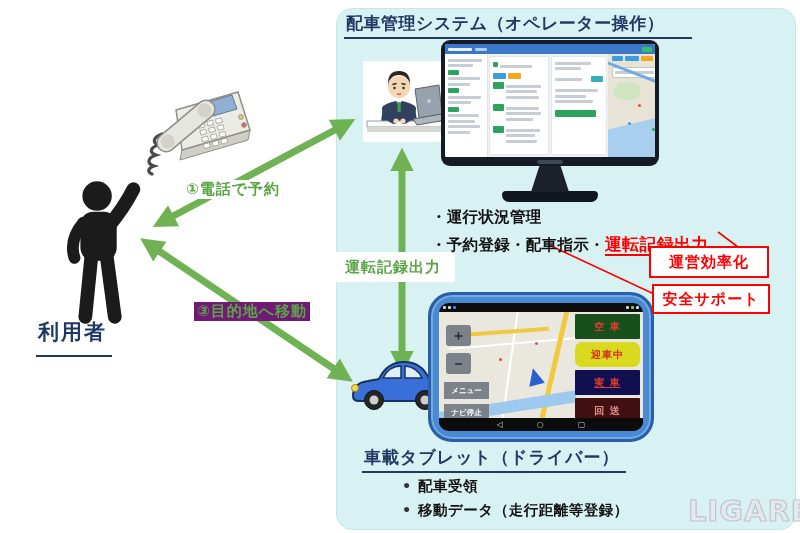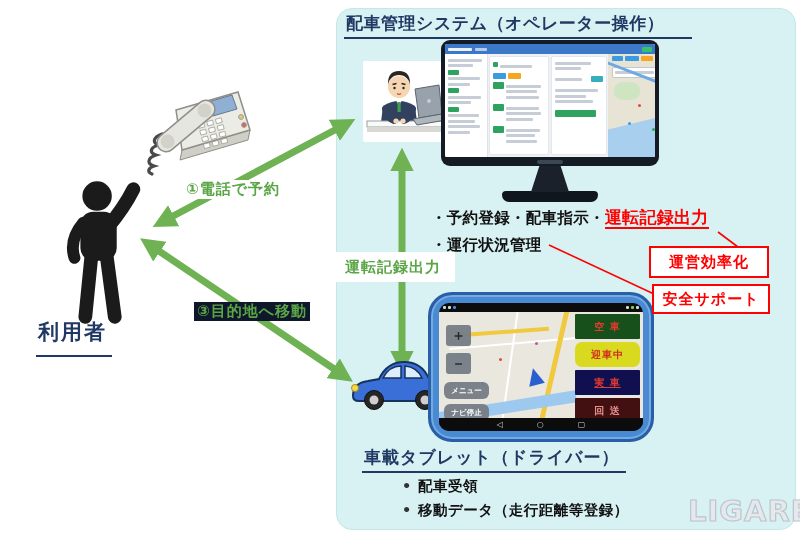--- a/index.html
+++ b/index.html
@@ -19,21 +19,21 @@
   .person{position:absolute;left:48px;top:178px;z-index:2;}
   .user-label{position:absolute;left:36px;top:318px;z-index:2;font-size:21px;font-weight:bold;
          color:#1f3864;border-bottom:2.5px solid #1f3864;padding:0 5px 9px 2px;letter-spacing:2px;}
 
   
   .phone{position:absolute;left:146px;top:84px;z-index:4;}
 
   
   .flow-label{position:absolute;z-index:5;color:#5aa546;font-weight:bold;font-size:15px;letter-spacing:1px;}
   #lbl-step1{left:183px;top:180px;background:#fff;padding:0 3px;}
-  #lbl-step3{left:194px;top:302px;background:#0f172a;padding:0 3px;}
+  #lbl-step3{left:194px;top:302px;background:#701a75;padding:0 3px;}
   #lbl-step2{left:331px;top:252px;width:124px;height:30px;background:#fff;
              display:flex;align-items:center;justify-content:center;}
 
   
   .operator{position:absolute;left:363px;top:61px;width:84px;height:81px;background:#fff;
             z-index:4;border-radius:2px;}
 
   
   .monitor{position:absolute;left:441px;top:40px;z-index:4;}
   .mon-bezel{width:218px;height:126px;background:#151b24;border-radius:9px;
@@ -97,21 +97,21 @@
   .sdot{width:3px;height:3px;border-radius:1px;background:#cfd6dd;flex:none;}
   .tab-map{position:absolute;left:0;right:0;top:9px;bottom:13px;background:#eae7df;overflow:hidden;}
   .tm-road-y{position:absolute;background:#f0c93e;}
   .tm-road-w{position:absolute;background:#fff;}
   .tm-river{position:absolute;left:-12px;bottom:4px;width:150px;height:12px;background:#9ec9ef;transform:rotate(-9deg);}
   .tm-arrow{position:absolute;left:88px;top:56px;width:0;height:0;border-left:8px solid transparent;
             border-right:8px solid transparent;border-bottom:17px solid #2a5fd0;transform:rotate(-14deg);}
   .tab-zoom{position:absolute;width:25px;height:21px;background:rgba(118,124,132,.95);color:#26292d;
             font-size:14px;font-weight:bold;display:flex;align-items:center;justify-content:center;border-radius:3px;}
   .tab-gbtn{position:absolute;width:45px;height:17px;background:rgba(118,124,132,.95);color:#fff;
-            font-size:7.5px;font-weight:bold;display:flex;align-items:center;justify-content:center;border-radius:6px;}
+            font-size:7.5px;font-weight:bold;display:flex;align-items:center;justify-content:center;border-radius:0;}
   .tab-right{position:absolute;top:2px;right:3px;width:65px;display:flex;flex-direction:column;gap:3px;}
   .tstat{height:25px;display:flex;align-items:center;justify-content:center;
          font-size:10px;font-weight:bold;letter-spacing:1px;border-radius:1px;}
   .t0{background:#17501a;color:#e23c2e;} .t1{background:#d9da1f;color:#d02a1e;border-radius:7px;}
   .t2{background:#101050;color:#e23c2e;text-decoration:underline;} .t3{background:#421010;color:#e89090;}
   .tab-nav{position:absolute;left:0;right:0;bottom:0;height:13px;background:#0c0c0c;
            display:flex;align-items:center;justify-content:center;gap:34px;color:#cdd4da;font-size:8px;}
 
   
   .tab-heading{position:absolute;left:362px;top:446px;z-index:5;font-size:17px;font-weight:bold;
@@ -322,22 +322,22 @@
           </div>
         </div>
       </div>
       <div class="mon-slot"></div>
     </div>
     <div class="mon-neck"></div>
     <div class="mon-base"></div>
   </div>
 
   <div class="notes">
+    <div>・運行状況管理</div>
     <div><span>・予約登録・配車指示・</span><span class="hl">運転記録出力</span></div>
-    <div>・運行状況管理</div>
   </div>
 
   <div class="callout" id="co-eff">運営効率化</div>
   <div class="callout" id="co-safe">安全サポート</div>
 
   <div class="car">
     <svg width="104" height="66" viewBox="0 0 104 66">
       <path d="M7,46 Q7,33 22,31 L33,29 Q41,12 58,12 Q76,12 83,29 L93,31 Q99,33 99,43 L99,47 Q99,51 93,51 L13,51 Q7,51 7,46 Z" fill="#3b6fd8" stroke="#16335f" stroke-width="2"></path>
       <path d="M37,28 Q43,16 55,16 L55,28 Z" fill="#dfeefd" stroke="#16335f" stroke-width="1.5"></path>
       <path d="M59,16 Q71,17 76,28 L59,28 Z" fill="#dfeefd" stroke="#16335f" stroke-width="1.5"></path>

